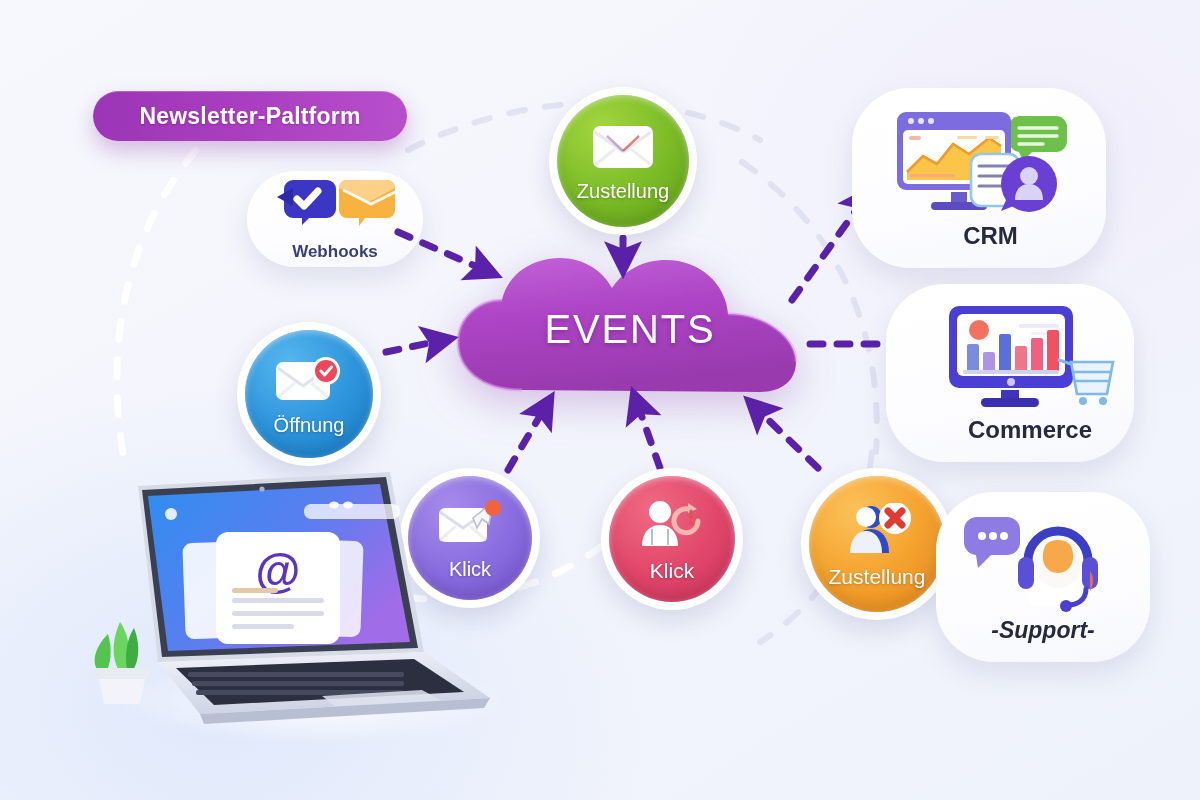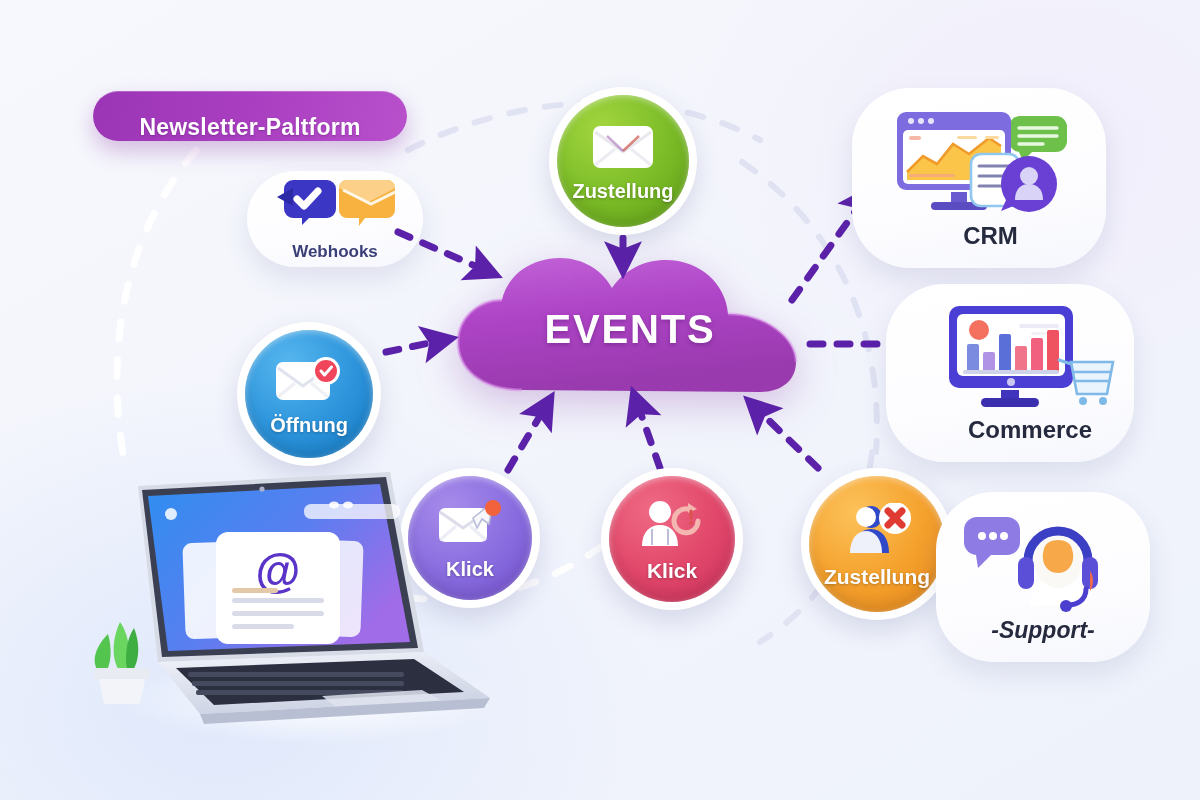--- a/index.html
+++ b/index.html
@@ -27,21 +27,21 @@
   }
 
   
   .title-pill {
     position: absolute;
     left: 93px; top: 91px;
     width: 314px; height: 50px;
     border-radius: 26px;
     background: linear-gradient(100deg, #9b35b5 0%, #a93fc0 48%, #b84fcb 100%);
     box-shadow: 0 10px 22px rgba(132,45,160,.30), inset 0 1px 0 rgba(255,255,255,.22);
-    display: flex; align-items: flex-end; justify-content: center;
+    display: flex; align-items: center; justify-content: center;
   }
   .title-pill span {
     color: #ffffff;
     font-size: 23px;
     font-weight: bold;
     letter-spacing: .2px;
     text-shadow: 0 1px 2px rgba(90,25,110,.45);
     white-space: nowrap;
   }
 
@@ -51,21 +51,21 @@
     left: 452px; top: 252px;
     width: 352px; height: 155px;
   }
   .cloud-wrap svg { display: block; filter: drop-shadow(0 12px 20px rgba(130,50,160,.28)); }
   .cloud-label {
     position: absolute; left: 0; top: 0;
     width: 352px; height: 155px;
     display: flex; align-items: center; justify-content: center;
     color: #ffffff;
     font-size: 40px;
-    font-weight: bold;
+    font-weight: normal;
     letter-spacing: 1.8px;
     text-shadow: 0 2px 4px rgba(92,26,116,.45);
     padding-left: 4px;
   }
 
   
   .circle-node {
     position: absolute;
     border-radius: 50%;
     background: #ffffff;
@@ -76,21 +76,21 @@
     border-radius: 50%;
     width: calc(100% - 16px); height: calc(100% - 16px);
     display: flex; flex-direction: column;
     align-items: center; justify-content: center;
     position: relative;
     box-shadow: inset 0 2px 6px rgba(255,255,255,.45), inset 0 -8px 14px rgba(0,0,0,.10);
   }
   .circle-inner .node-icon { margin-top: 4px; }
   .node-label {
     color: #ffffff;
-    font-weight: bold;
+    font-weight: normal;
     text-shadow: 0 1px 3px rgba(0,0,0,.28);
     margin-top: 6px;
     white-space: nowrap;
   }
 
   
   .n-green  .circle-inner { background: radial-gradient(circle at 34% 26%, #a3d63f 0%, #7ebe29 48%, #5f9f16 100%); }
   .n-blue   .circle-inner { background: radial-gradient(circle at 34% 26%, #56b6ee 0%, #2f96dd 50%, #1277c2 100%); }
   .n-purple .circle-inner { background: radial-gradient(circle at 34% 26%, #a78bea 0%, #8a6ee0 50%, #7450cf 100%); }
   .n-pink   .circle-inner { background: radial-gradient(circle at 34% 26%, #ef6a84 0%, #e2486b 50%, #cc2f5b 100%); }

